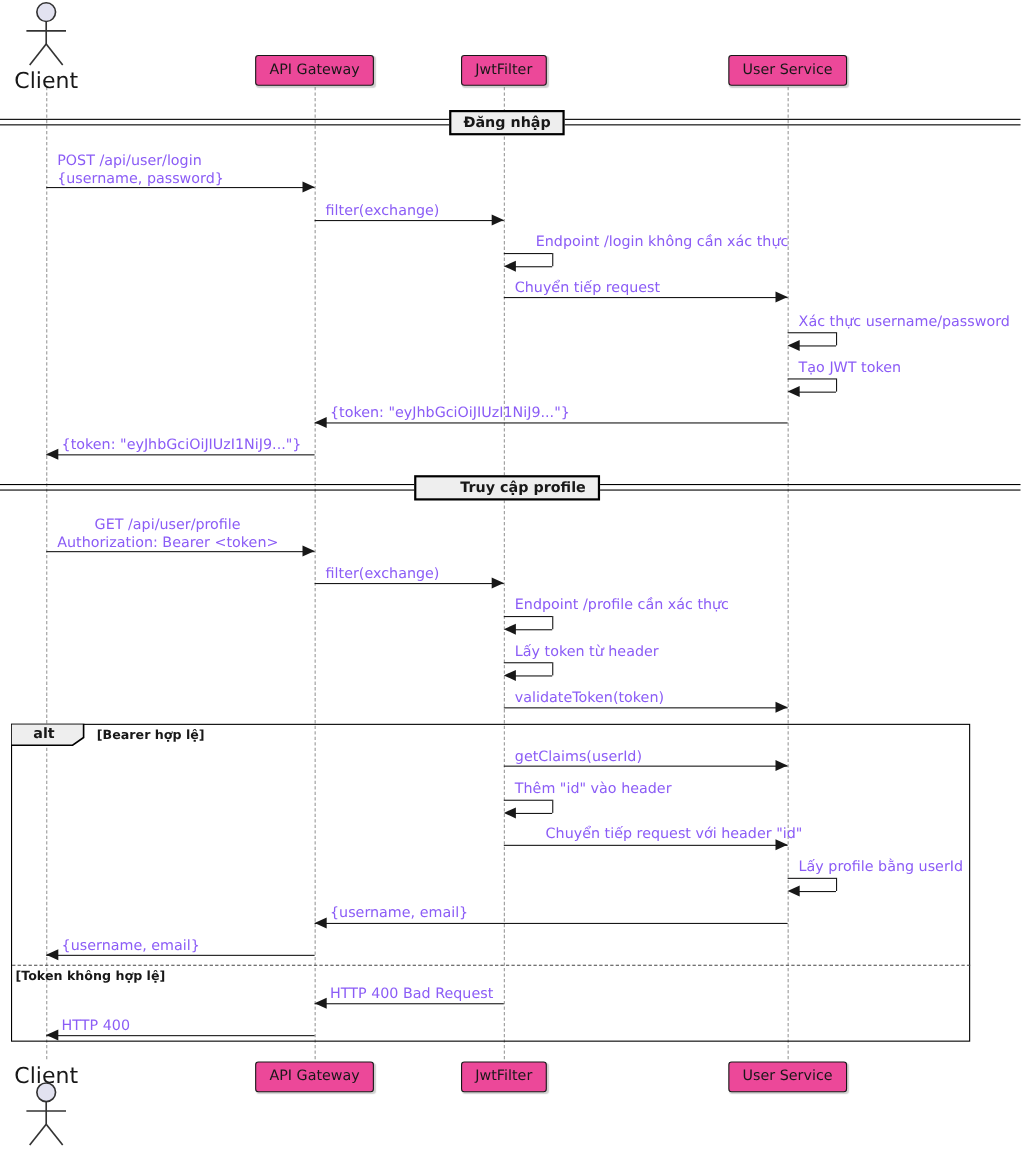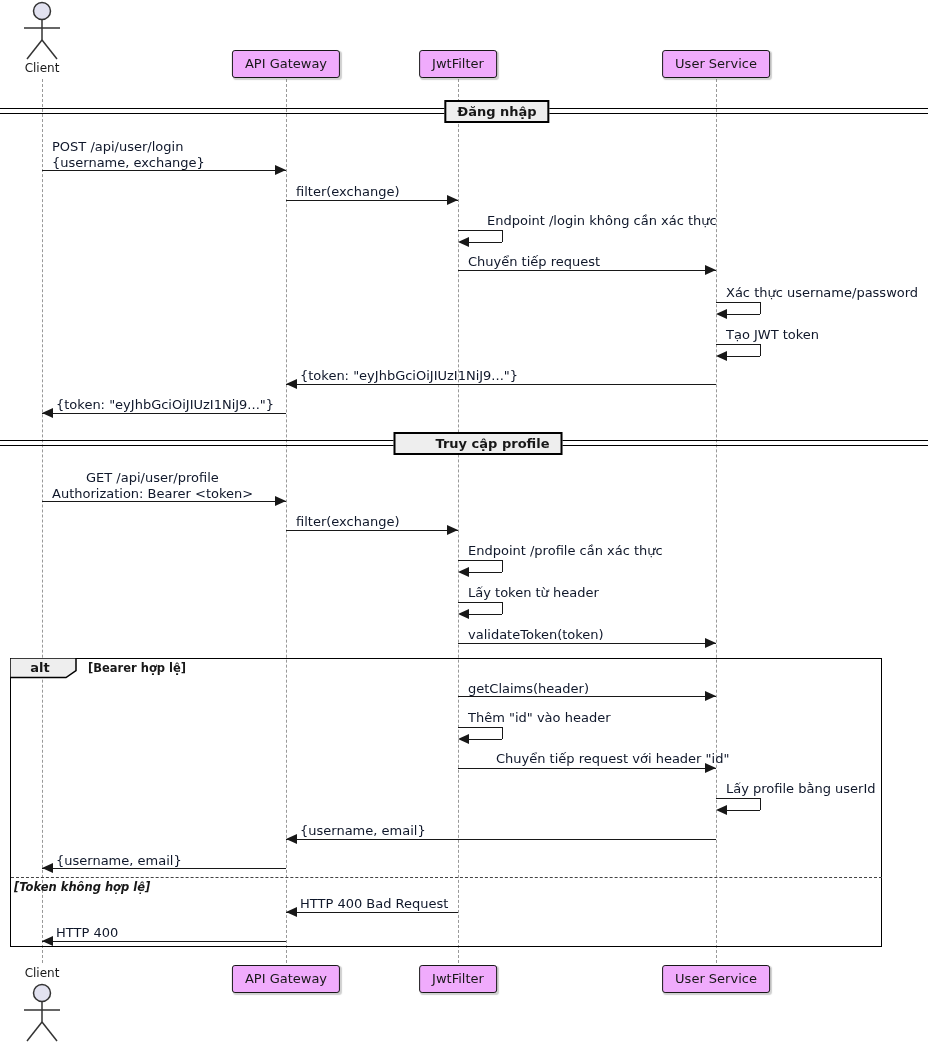--- a/index.html
+++ b/index.html
@@ -3,30 +3,30 @@
 <meta charset="utf-8">
 <style>
   html,body{margin:0;padding:0;background:#ffffff;}
   .canvas{
     position:relative;width:928px;height:1047px;background:#ffffff;overflow:hidden;
     font-family:"DejaVu Sans","Liberation Sans",sans-serif;color:#181818;
   }
   .lifeline{position:absolute;width:0;border-left:1px dashed #999999;}
   .pbox{
     position:absolute;transform:translateX(-50%);height:26px;line-height:26px;
-    padding:0 12px;background:#f0abfc;border:1px solid #181818;border-radius:3px;
+    padding:0 12px;background:#ec4899;border:1px solid #181818;border-radius:3px;
     font-size:13px;white-space:nowrap;box-shadow:1.5px 1.5px 1px rgba(120,120,120,0.35);
   }
-  .actor-label{position:absolute;transform:translateX(-50%);font-size:12px;white-space:nowrap;}
+  .actor-label{position:absolute;transform:translateX(-50%);font-size:20px;white-space:nowrap;}
   .actor-fig{position:absolute;}
   .msg-line{position:absolute;height:0;border-top:1px solid #181818;}
   .msg-vert{position:absolute;width:0;border-left:1px solid #181818;}
   .arrow-right{position:absolute;width:0;height:0;border-top:5px solid transparent;border-bottom:5px solid transparent;border-left:11px solid #181818;}
   .arrow-left{position:absolute;width:0;height:0;border-top:5px solid transparent;border-bottom:5px solid transparent;border-right:11px solid #181818;}
-  .msg-label{position:absolute;font-size:13px;line-height:16px;white-space:nowrap;color:#0f172a;}
+  .msg-label{position:absolute;font-size:13px;line-height:16px;white-space:nowrap;color:#8b5cf6;}
   .divider-line{position:absolute;left:0;width:928px;height:0;border-top:1px solid #000000;}
   .divider-box{
     position:absolute;transform:translateX(-50%);background:#EEEEEE;border:2px solid #000000;
     font-size:13px;font-weight:bold;padding:2px 11px;white-space:nowrap;
   }
   .alt-frame{position:absolute;border:1.5px solid #000000;background:transparent;}
   .alt-pent{position:absolute;}
   .alt-pent-label{position:absolute;font-size:13px;font-weight:bold;width:56px;text-align:center;}
   .alt-cond{position:absolute;font-size:11.5px;font-weight:bold;white-space:nowrap;}
   .alt-dashed{position:absolute;height:0;border-top:1px dashed #444444;}
@@ -39,28 +39,28 @@
     <div class="lifeline" style="left: 286px; top: 79px; height: 884px;"></div>
     <div class="lifeline" style="left: 458px; top: 79px; height: 884px;"></div>
     <div class="lifeline" style="left: 716px; top: 79px; height: 884px;"></div>
     <div class="alt-frame" style="left: 10px; top: 658px; width: 870px; height: 287px;"></div>
     <div class="alt-dashed" style="left: 11px; top: 877px; width: 871px;"></div>
     <div class="alt-pent" style="left: 10px; top: 658px;"><svg width="68" height="21" viewBox="0 0 68 21">
         <polygon points="0,0 66,0 66,12.5 56,19.5 0,19.5" fill="#EEEEEE" stroke="#000000" stroke-width="1.5"></polygon>
       </svg></div>
     <div class="alt-pent-label" style="left: 12px; top: 660px;">alt</div>
     <div class="alt-cond" style="left: 88px; top: 661px;">[Bearer hợp lệ]</div>
-    <div class="alt-cond" style="left: 14px; top: 880px; font-style: italic;">[Token không hợp lệ]</div>
+    <div class="alt-cond" style="left: 14px; top: 880px;">[Token không hợp lệ]</div>
     <div class="divider-line" style="top: 108px;"></div>
     <div class="divider-line" style="top: 113px;"></div>
-    <div class="divider-box" style="left: 461px; top: 100px; margin-left: 36px;">Đăng nhập</div>
+    <div class="divider-box" style="left: 461px; top: 100px;">Đăng nhập</div>
     <div class="msg-line" style="left: 42px; top: 170px; width: 244px;"></div>
     <div class="arrow-right" style="left: 275px; top: 165px;"></div>
     <div class="msg-label" style="left: 52px; top: 139px;">POST /api/user/login</div>
-    <div class="msg-label" style="left: 52px; top: 155px;">{username, exchange}</div>
+    <div class="msg-label" style="left: 52px; top: 155px;">{username, password}</div>
     <div class="msg-line" style="left: 286px; top: 200px; width: 172px;"></div>
     <div class="arrow-right" style="left: 447px; top: 195px;"></div>
     <div class="msg-label" style="left: 296px; top: 184px;">filter(exchange)</div>
     <div class="msg-line" style="left: 458px; top: 230px; width: 44px;"></div>
     <div class="msg-vert" style="left: 502px; top: 230px; height: 12px;"></div>
     <div class="msg-line" style="left: 467px; top: 242px; width: 35px;"></div>
     <div class="arrow-left" style="left: 458px; top: 237px;"></div>
     <div class="msg-label" style="left: 468px; top: 213px; margin-left: 19px;">Endpoint /login không cần xác thực</div>
     <div class="msg-line" style="left: 458px; top: 270px; width: 258px;"></div>
     <div class="arrow-right" style="left: 705px; top: 265px;"></div>
@@ -76,21 +76,21 @@
     <div class="arrow-left" style="left: 716px; top: 351px;"></div>
     <div class="msg-label" style="left: 726px; top: 327px;">Tạo JWT token</div>
     <div class="msg-line" style="left: 286px; top: 384px; width: 430px;"></div>
     <div class="arrow-left" style="left: 286px; top: 379px;"></div>
     <div class="msg-label" style="left: 300px; top: 368px;">{token: "eyJhbGciOiJIUzI1NiJ9..."}</div>
     <div class="msg-line" style="left: 42px; top: 413px; width: 244px;"></div>
     <div class="arrow-left" style="left: 42px; top: 408px;"></div>
     <div class="msg-label" style="left: 56px; top: 397px;">{token: "eyJhbGciOiJIUzI1NiJ9..."}</div>
     <div class="divider-line" style="top: 440px;"></div>
     <div class="divider-line" style="top: 445px;"></div>
-    <div class="divider-box" style="left: 478px; top: 432px; padding-left: 40px;">Truy cập profile</div>
+    <div class="divider-box" style="left: 461px; top: 432px; padding-left: 40px;">Truy cập profile</div>
     <div class="msg-line" style="left: 42px; top: 501px; width: 244px;"></div>
     <div class="arrow-right" style="left: 275px; top: 496px;"></div>
     <div class="msg-label" style="left: 52px; top: 470px; margin-left: 34px;">GET /api/user/profile</div>
     <div class="msg-label" style="left: 52px; top: 486px;">Authorization: Bearer &lt;token&gt;</div>
     <div class="msg-line" style="left: 286px; top: 530px; width: 172px;"></div>
     <div class="arrow-right" style="left: 447px; top: 525px;"></div>
     <div class="msg-label" style="left: 296px; top: 514px;">filter(exchange)</div>
     <div class="msg-line" style="left: 458px; top: 560px; width: 44px;"></div>
     <div class="msg-vert" style="left: 502px; top: 560px; height: 12px;"></div>
     <div class="msg-line" style="left: 467px; top: 572px; width: 35px;"></div>
@@ -99,21 +99,21 @@
     <div class="msg-line" style="left: 458px; top: 602px; width: 44px;"></div>
     <div class="msg-vert" style="left: 502px; top: 602px; height: 12px;"></div>
     <div class="msg-line" style="left: 467px; top: 614px; width: 35px;"></div>
     <div class="arrow-left" style="left: 458px; top: 609px;"></div>
     <div class="msg-label" style="left: 468px; top: 585px;">Lấy token từ header</div>
     <div class="msg-line" style="left: 458px; top: 643px; width: 258px;"></div>
     <div class="arrow-right" style="left: 705px; top: 638px;"></div>
     <div class="msg-label" style="left: 468px; top: 627px;">validateToken(token)</div>
     <div class="msg-line" style="left: 458px; top: 696px; width: 258px;"></div>
     <div class="arrow-right" style="left: 705px; top: 691px;"></div>
-    <div class="msg-label" style="left: 468px; top: 681px;">getClaims(header)</div>
+    <div class="msg-label" style="left: 468px; top: 681px;">getClaims(userId)</div>
     <div class="msg-line" style="left: 458px; top: 727px; width: 44px;"></div>
     <div class="msg-vert" style="left: 502px; top: 727px; height: 12px;"></div>
     <div class="msg-line" style="left: 467px; top: 739px; width: 35px;"></div>
     <div class="arrow-left" style="left: 458px; top: 734px;"></div>
     <div class="msg-label" style="left: 468px; top: 710px;">Thêm "id" vào header</div>
     <div class="msg-line" style="left: 458px; top: 768px; width: 258px;"></div>
     <div class="arrow-right" style="left: 705px; top: 763px;"></div>
     <div class="msg-label" style="left: 468px; top: 751px; margin-left: 28px;">Chuyển tiếp request với header "id"</div>
     <div class="msg-line" style="left: 716px; top: 798px; width: 44px;"></div>
     <div class="msg-vert" style="left: 760px; top: 798px; height: 12px;"></div>

